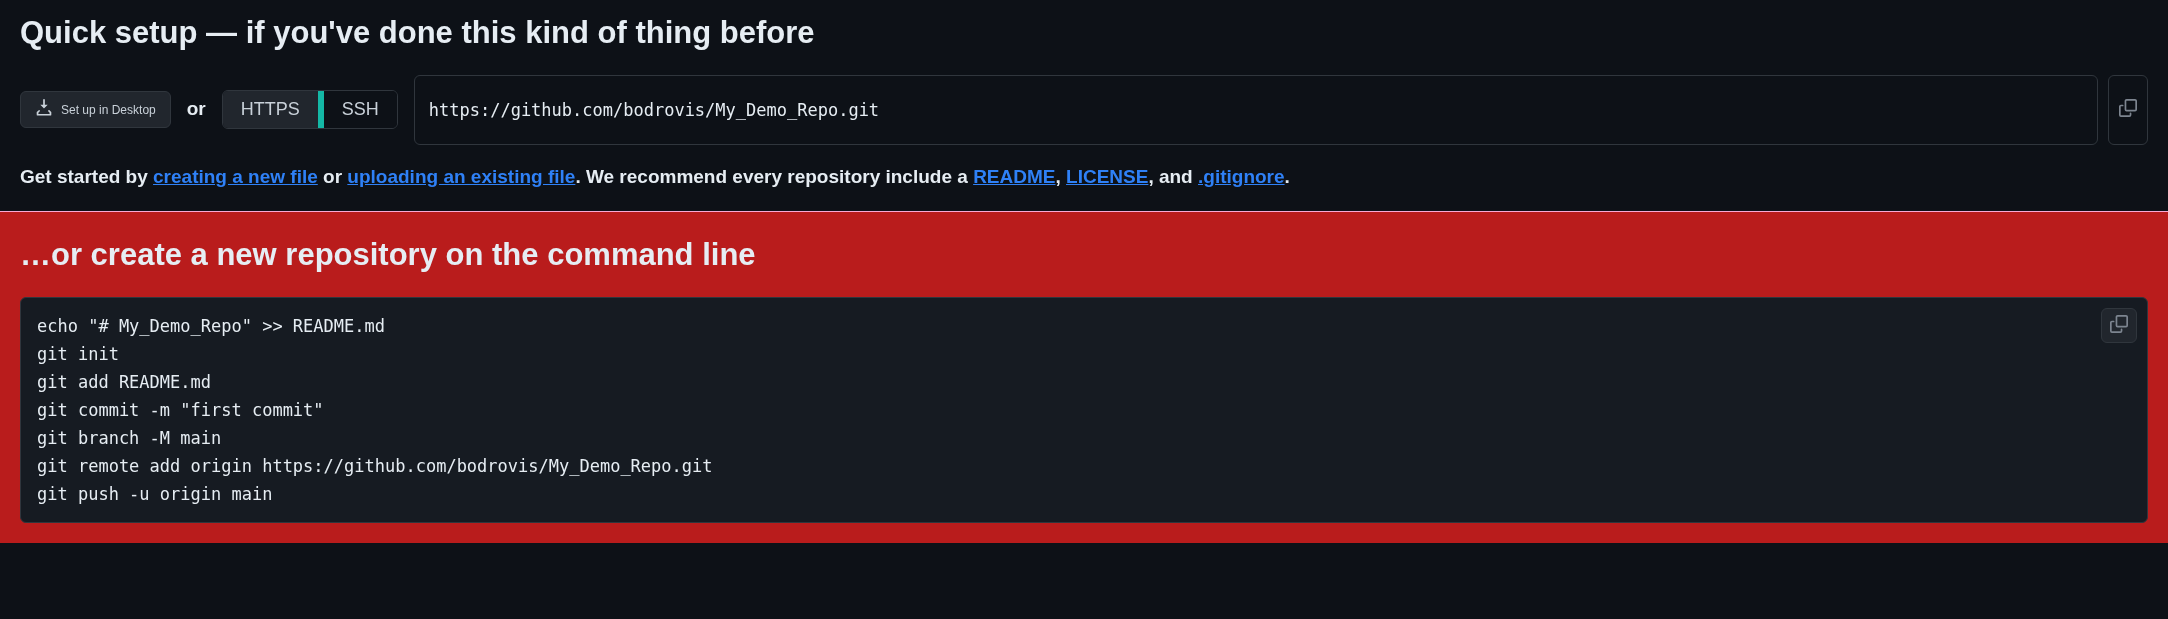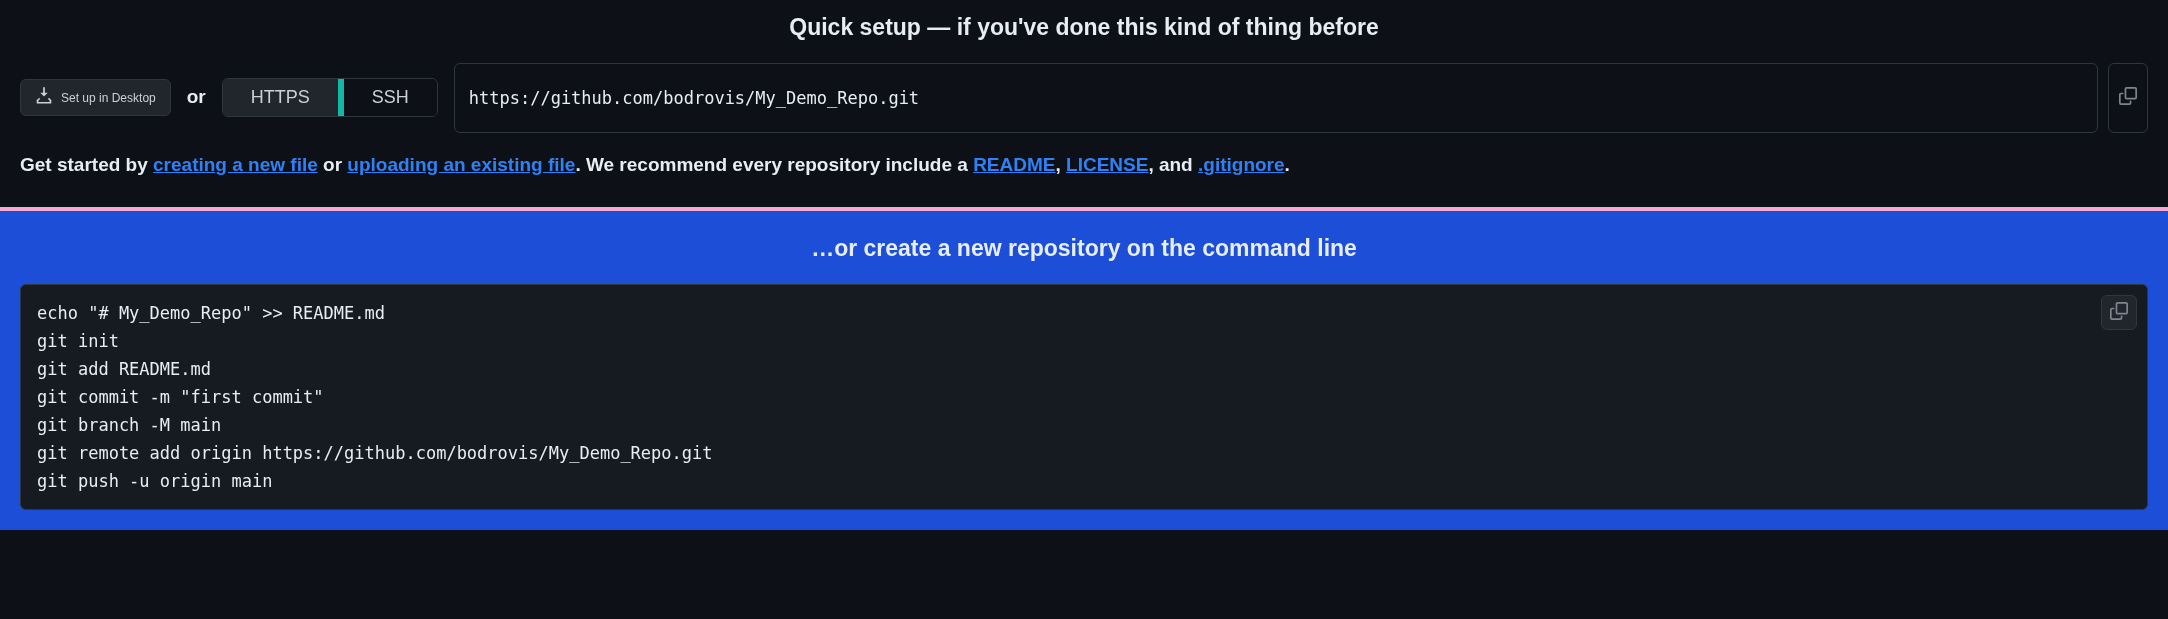--- a/index.html
+++ b/index.html
@@ -13,30 +13,28 @@
       font-family: -apple-system, BlinkMacSystemFont, "Segoe UI", Helvetica, Arial, sans-serif;
       font-size: 19px;
       line-height: 1.5;
     }
     .section-top {
       padding: 10px 20px 20px 20px;
       background: #0d1117;
     }
     .section-bottom {
       padding: 20px 20px 20px 20px;
-      background: #1d4ed8;
-      border-top: 4px solid #f9a8d4;
-      margin-top: 8px;
+      background: #b91c1c;
+      border-top: 1px solid #f9a8d4;
     }
     .heading {
-      font-size: 23px;
+      font-size: 31px;
       font-weight: 600;
       color: #e6edf3;
       margin-bottom: 18px;
-      text-align: center;
     }
     .setup-row {
       display: flex;
       align-items: center;
       gap: 16px;
       margin-bottom: 18px;
     }
     .btn-desktop {
       display: inline-flex;
       align-items: center;
@@ -59,21 +57,21 @@
     .proto-group {
       display: inline-flex;
       border: 1px solid #30363d;
       border-radius: 6px;
       overflow: hidden;
     }
     .proto-btn {
       background: #0d1117;
       color: #c9d1d9;
       border: none;
-      padding: 8px 28px;
+      padding: 8px 18px;
       font-size: 18px;
       cursor: pointer;
     }
     .proto-btn.selected {
       background: #21262d;
     }
     .proto-btn + .proto-btn {
       border-left: 6px solid #14b8a6;
     }
     .url-wrap {

